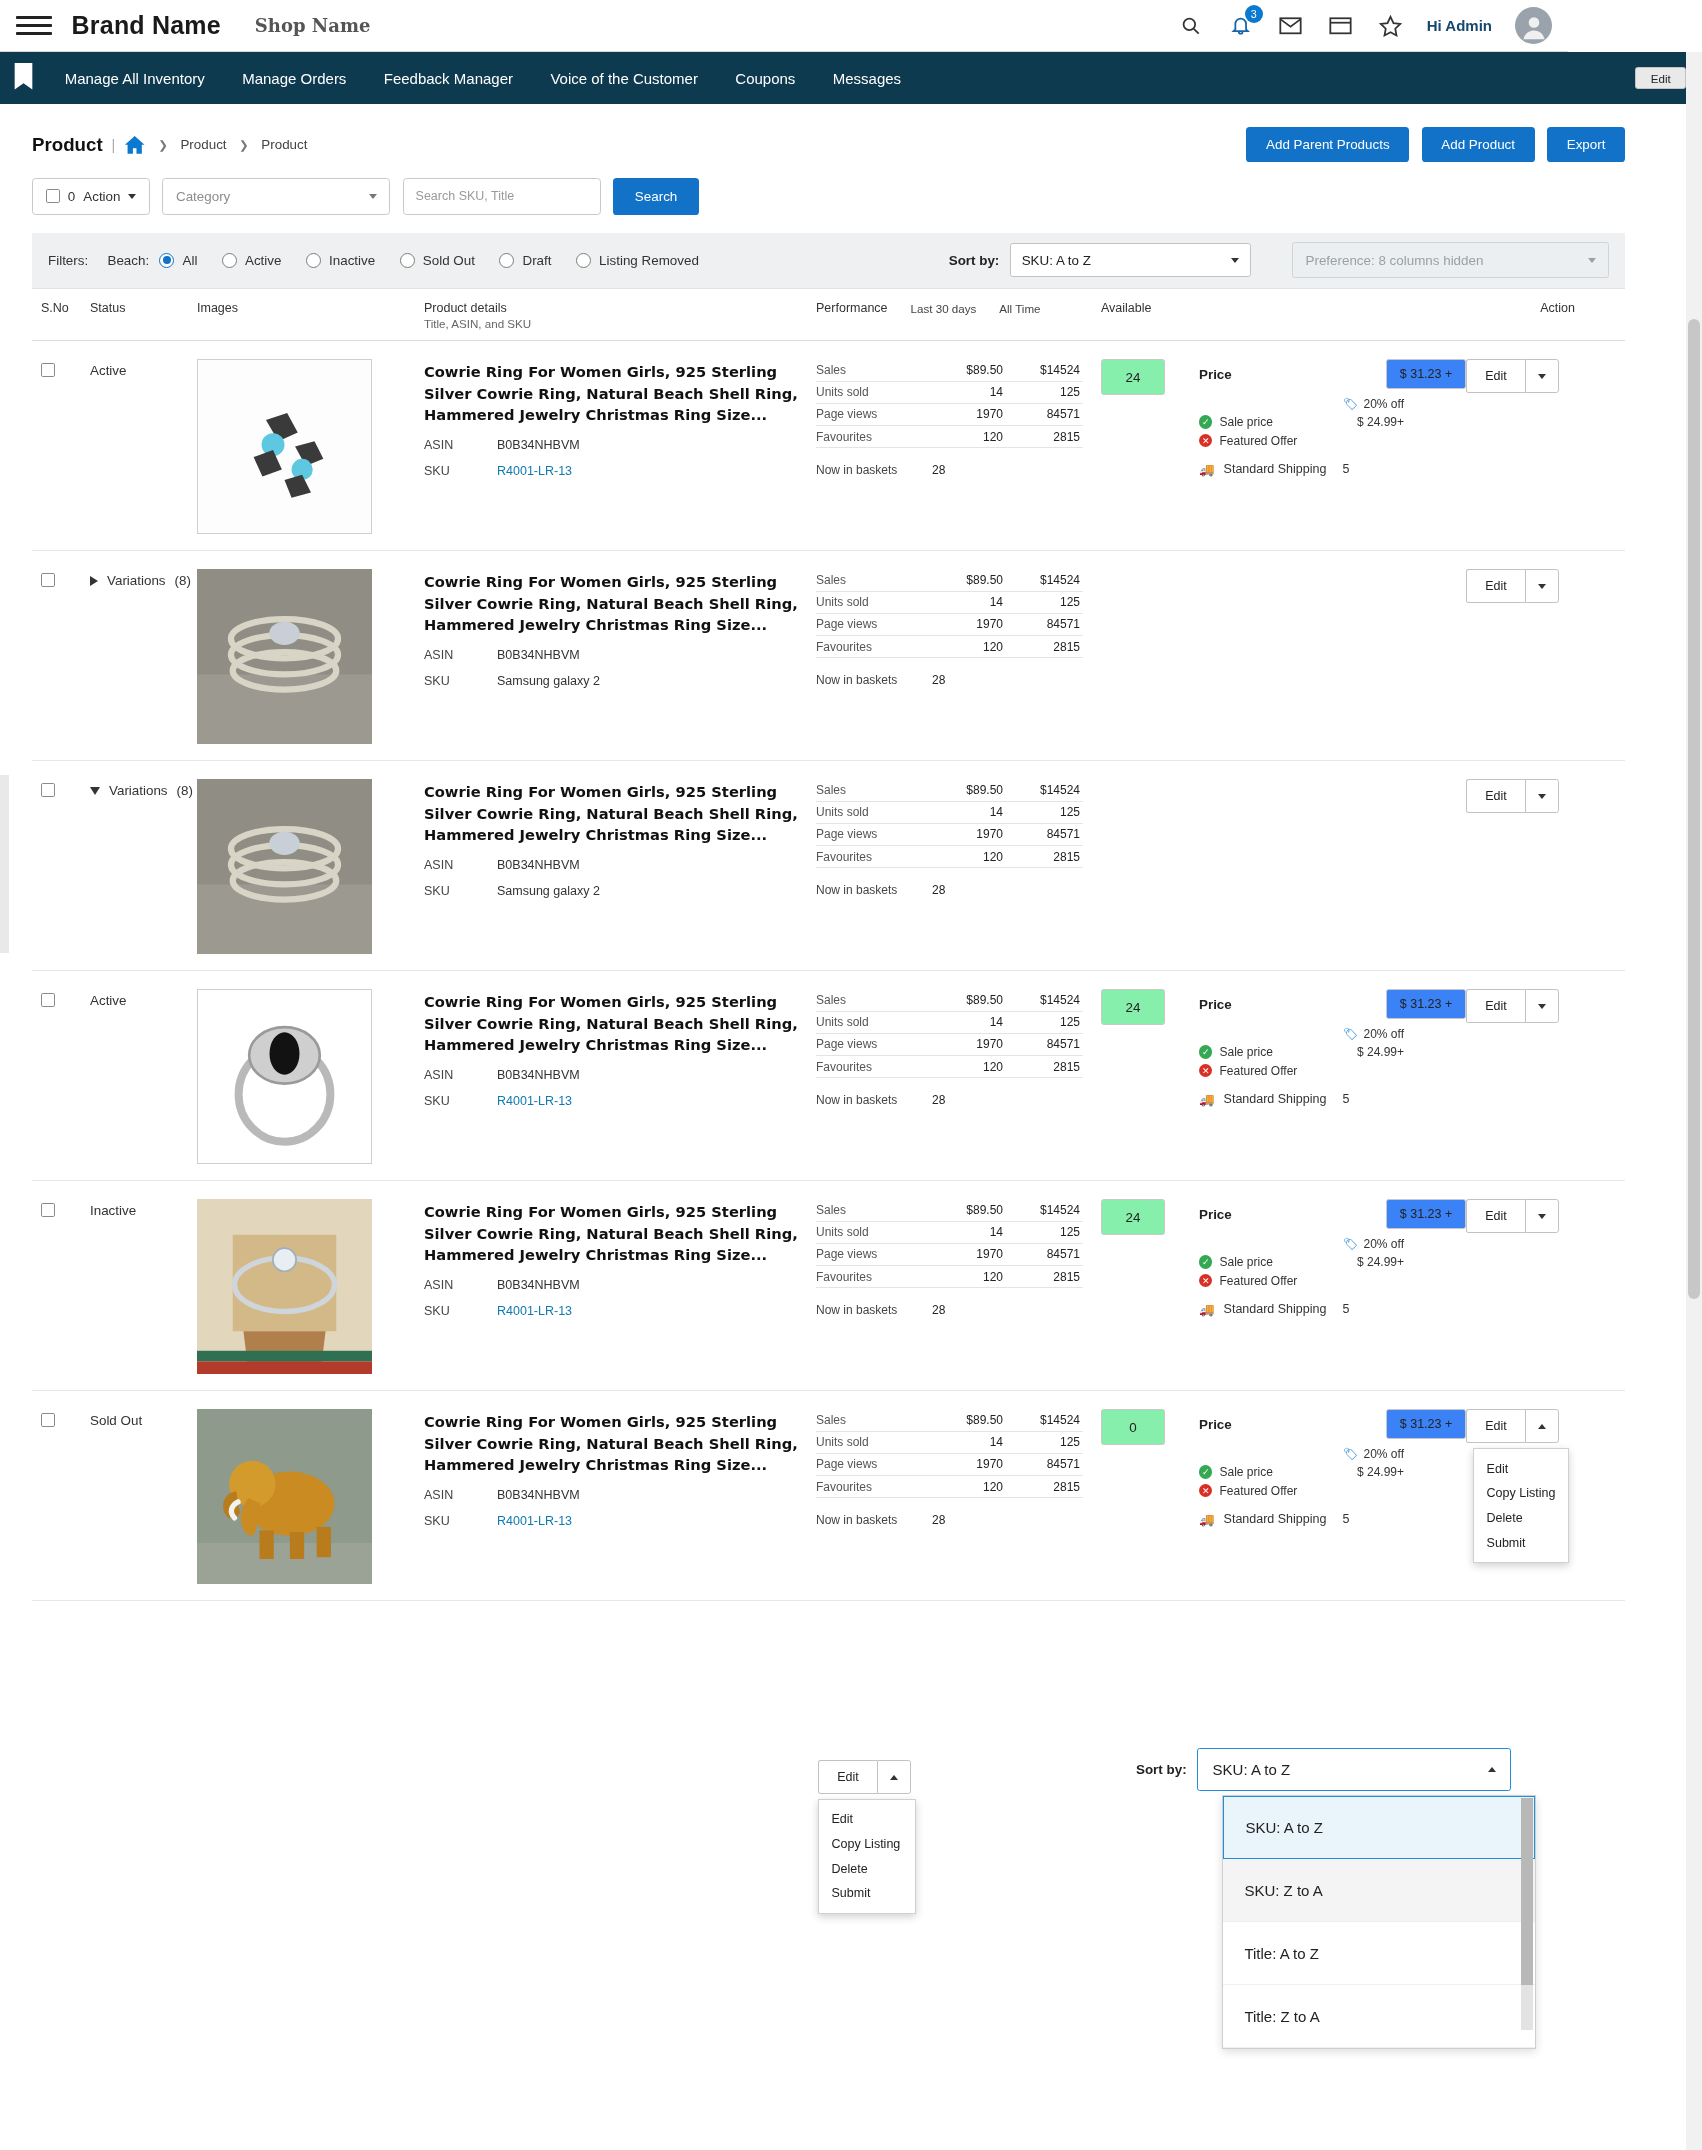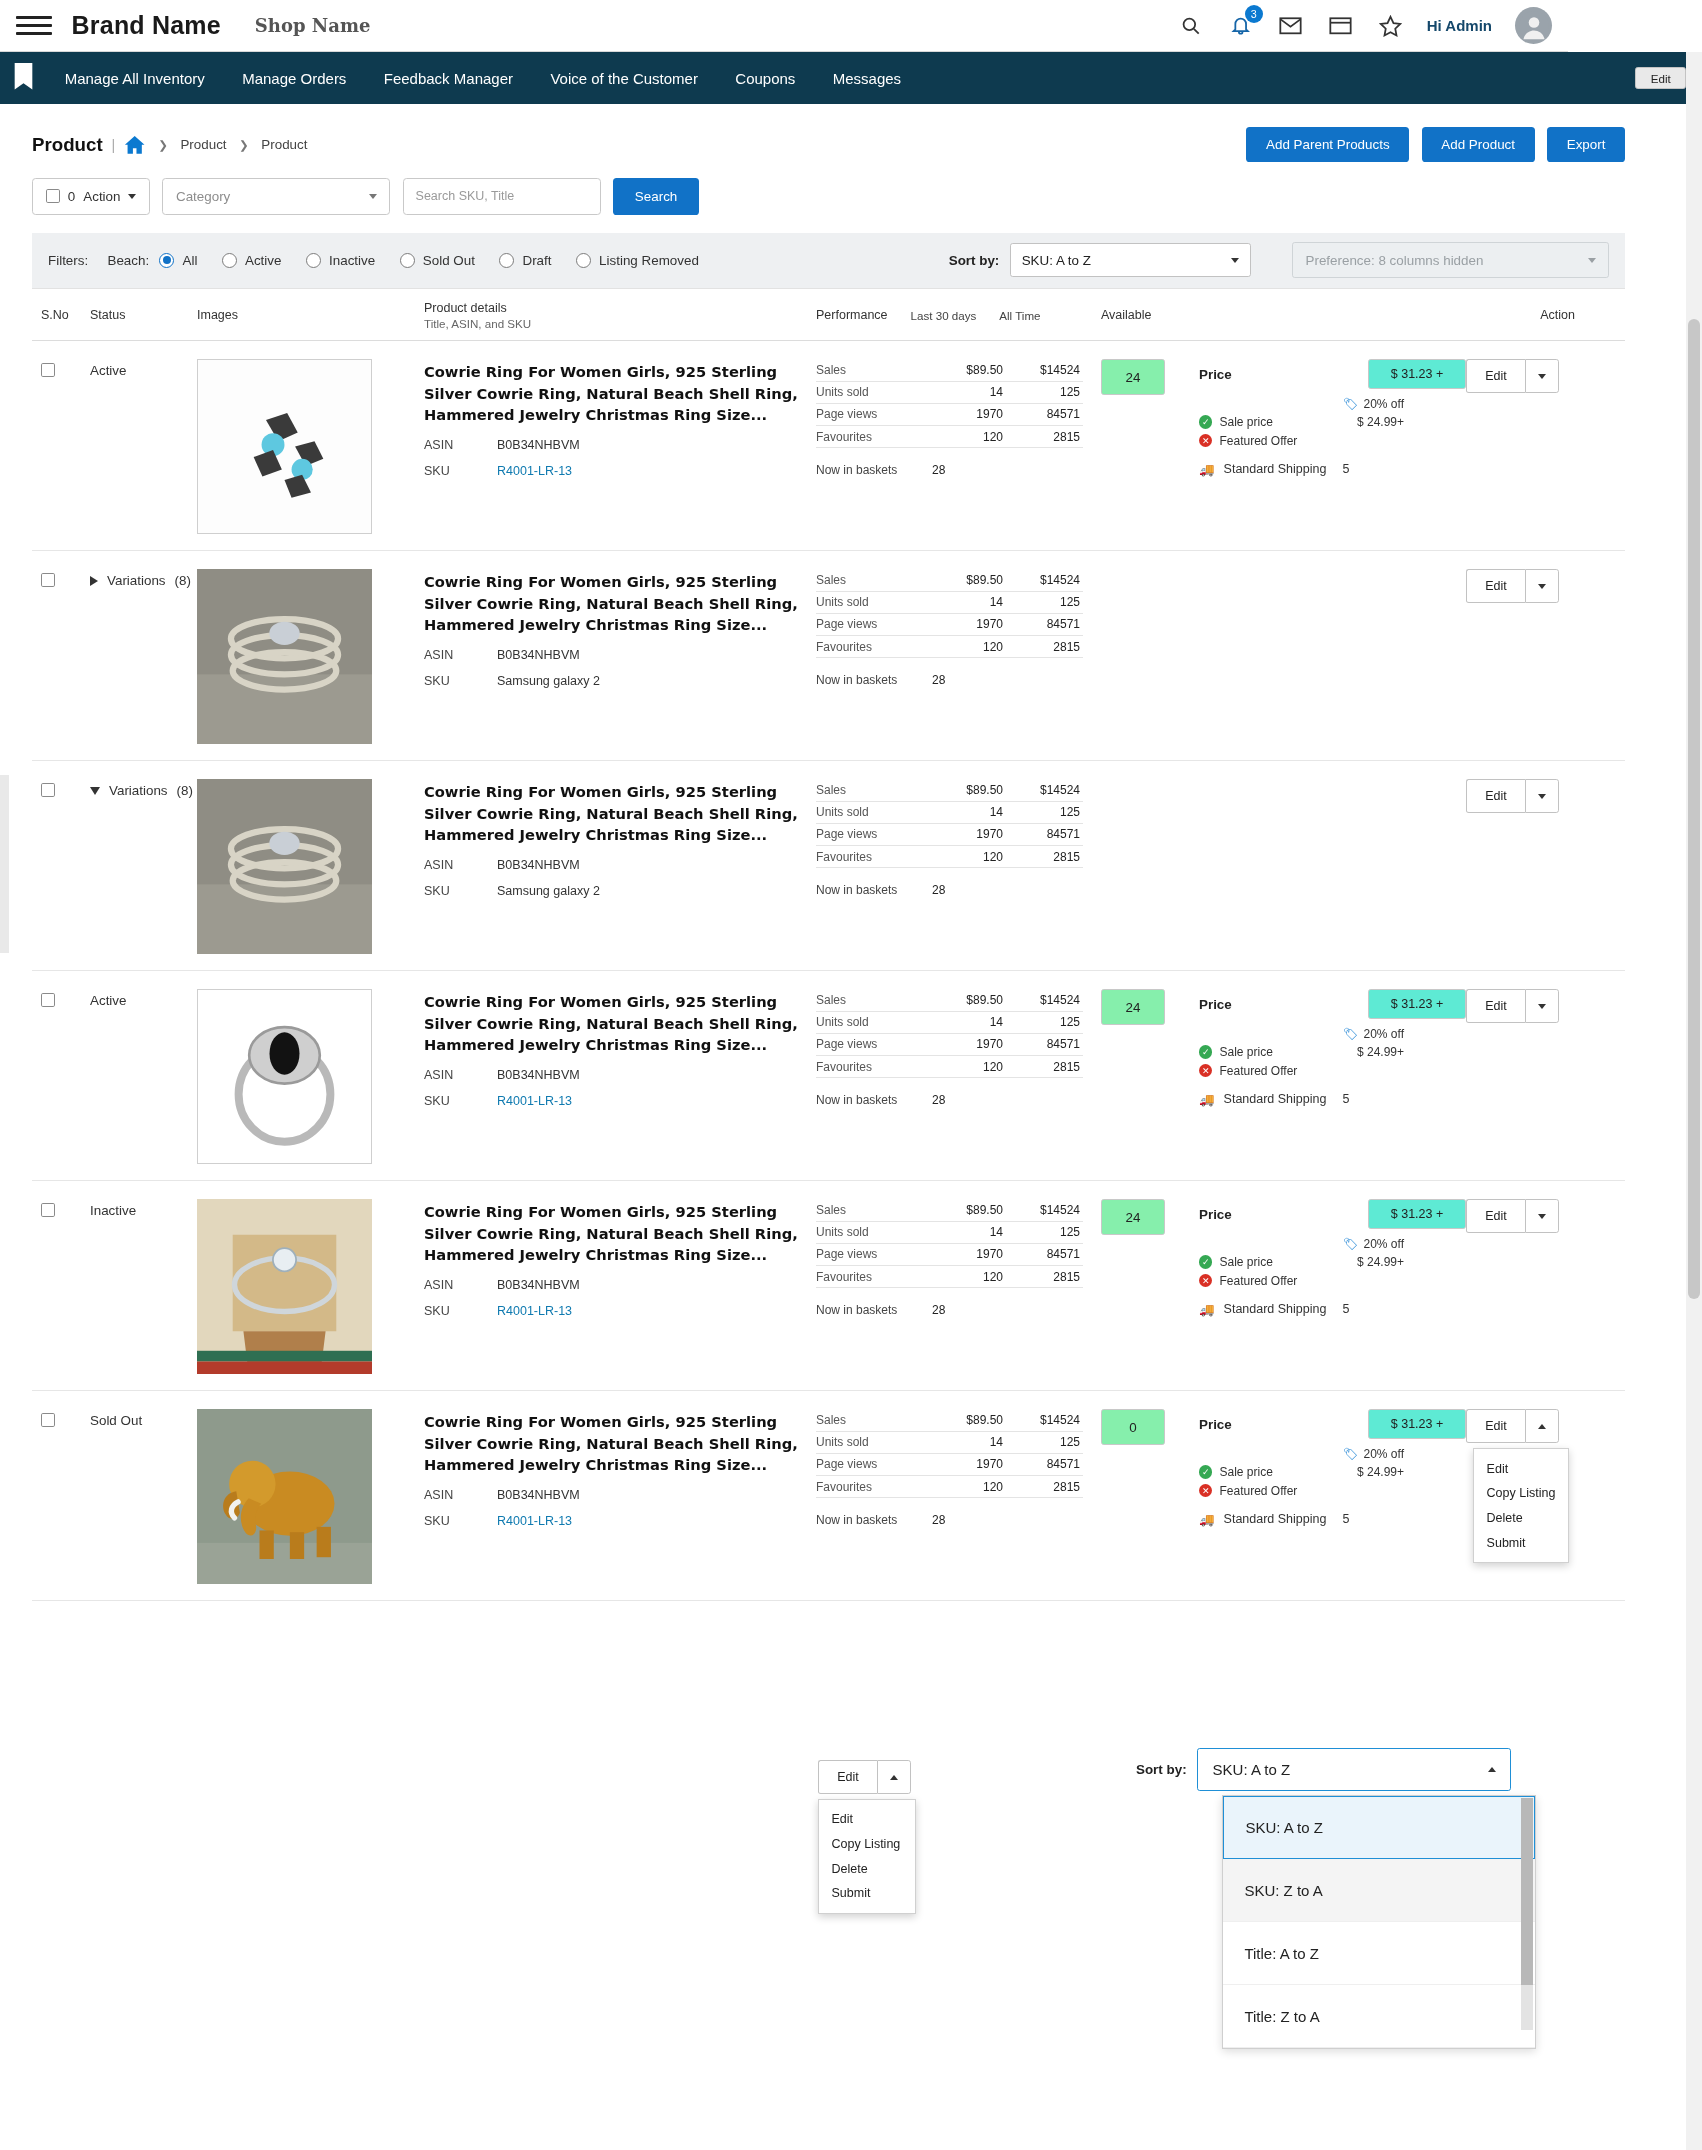--- a/index.html
+++ b/index.html
@@ -100,21 +100,21 @@
   .sort-select .caret-down { margin-left: auto; }
   .pref-select {
     width: 317px; height: 36px; background: #eceff1; border: 0.9px solid #cfd4d7; border-radius: 2.7px;
     display: flex; align-items: center; padding: 0 12.5px; font-size: 13.4px; color: #9aa0a4; margin-left: 36px; cursor: pointer;
   }
   .pref-select .caret-down { margin-left: auto; border-top-color: #9aa0a4; }
 
   
   .table { margin: 0 32px; border-top: 0.9px solid #e2e2e2; }
   .thead {
-    display: flex; align-items: center; padding: 12.5px 0 10.7px 0;
+    display: flex; align-items: flex-start; padding: 12.5px 0 10.7px 0;
     border-bottom: 0.9px solid #dcdcdc; font-size: 12.5px; color: #333;
   }
   .c-sno { width: 46px; padding-left: 9px; }
   .c-status { width: 107px; margin-left: 12px; }
   .c-img { width: 227px; }
   .c-details { width: 392px; }
   .c-perf { width: 285px; }
   .c-avail { width: 98px; }
   .c-price { width: 267px; }
   .c-action { width: 125px; }
@@ -157,21 +157,21 @@
   .baskets .bv { color: #222; }
 
   .avail-box {
     width: 64px; height: 36px; border: 0.9px solid #c8c8c8; background: #86efac; border-radius: 2.7px;
     display: flex; align-items: center; justify-content: center; font-size: 13.4px; color: #222;
   }
 
   .price-head { display: flex; align-items: center; }
   .price-label { font-size: 13.4px; font-weight: bold; color: #222; }
   .price-pill {
-    margin-left: auto; width: 98px; height: 30px; border: 0.9px solid #c8c8c8; border-radius: 2.7px; background: #5eead4;
+    margin-left: auto; width: 80px; height: 30px; border: 0.9px solid #c8c8c8; border-radius: 2.7px; background: #3b82f6;
     display: flex; align-items: center; justify-content: center; font-size: 12.5px; color: #222;
   }
   .price-lines { margin-top: 7.1px; font-size: 12px; color: #333; width: 205px; }
   .pl { display: flex; align-items: center; gap: 7.1px; margin-top: 4.5px; }
   .pl .sp { margin-left: auto; }
   .tag-icon { color: #0b79d0; }
   .ok { width: 13.4px; height: 13.4px; border-radius: 50%; background: #35a853; color: #fff; font-size: 9px; display: flex; align-items: center; justify-content: center; }
   .no { width: 13.4px; height: 13.4px; border-radius: 50%; background: #d93025; color: #fff; font-size: 9px; display: flex; align-items: center; justify-content: center; }
   .ship { display: flex; align-items: center; gap: 9px; margin-top: 14.3px; font-size: 12.5px; color: #333; }
   .ship-n { margin-left: 7.1px; }

